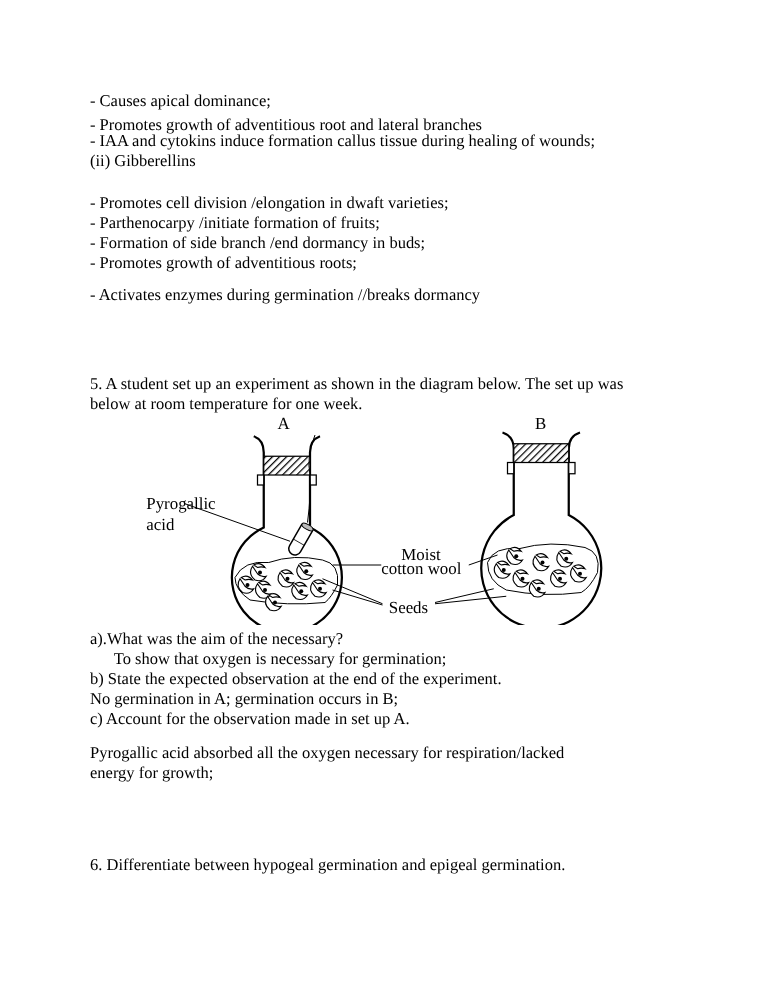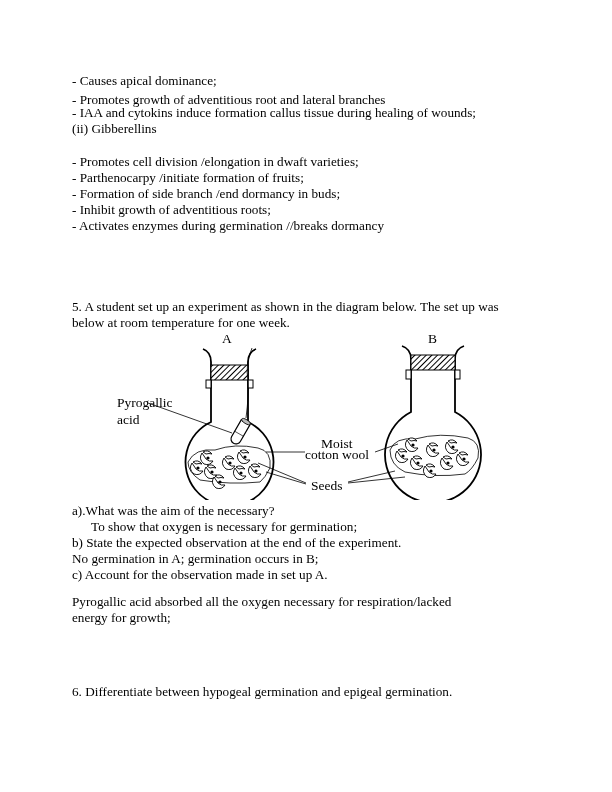--- a/index.html
+++ b/index.html
@@ -18,22 +18,22 @@
 <body>
 
 <div class="line b" style="top:73px">- Causes apical dominance;</div>
 <div class="line b" style="top:92px">- Promotes growth of adventitious root and lateral branches</div>
 <div class="line b" style="top:105px">- IAA and cytokins induce formation callus tissue during healing of wounds;</div>
 <div class="line" style="top:121px">(ii) Gibberellins</div>
 
 <div class="line b" style="top:154px">- Promotes cell division /elongation in dwaft varieties;</div>
 <div class="line b" style="top:170px">- Parthenocarpy /initiate formation of fruits;</div>
 <div class="line b" style="top:186px">- Formation of side branch /end dormancy in buds;</div>
-<div class="line b" style="top:202px">- Inhibit growth of adventitious roots;</div>
-<div class="line b" style="top:218px">- Activates enzymes during germination //breaks dormancy</div>
+<div class="line b" style="top:202px">- Promotes growth of adventitious roots;</div>
+<div class="line b" style="top:228px">- Activates enzymes during germination //breaks dormancy</div>
 
 <div class="line" style="top:299px">5. A student set up an experiment as shown in the diagram below. The set up was</div>
 <div class="line" style="top:315px">below at room temperature for one week.</div>
 
 <svg class="diagram" width="400" height="170" viewBox="100 330 400 170">
   <defs>
     <pattern id="hatch" patternUnits="userSpaceOnUse" width="4" height="4" patternTransform="rotate(45)">
       <rect width="4" height="4" fill="#fff"></rect>
       <line x1="0" y1="0" x2="0" y2="4" stroke="#000" stroke-width="2"></line>
     </pattern>

